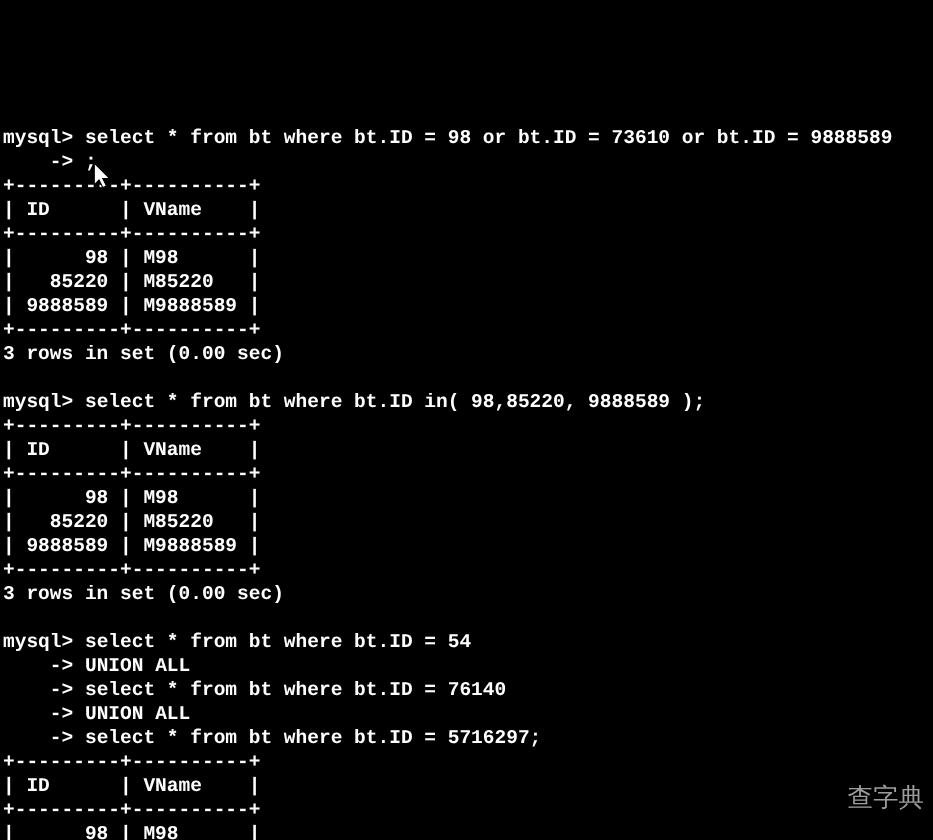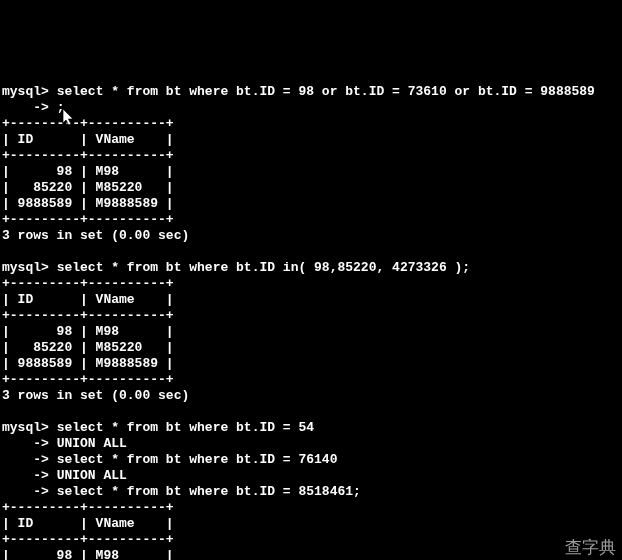--- a/index.html
+++ b/index.html
@@ -30,21 +30,21 @@
       position: absolute;
       width: 12px;
       height: 18px;
       pointer-events: none;
     }
     .cursor svg {
       display: block;
     }
     .watermark-group {
       position: absolute;
-      bottom: 4px;
+      bottom: 20px;
       right: 6px;
       display: flex;
       align-items: baseline;
       gap: 6px;
       pointer-events: none;
       text-align: center;
     }
     .wm-large {
       color: #b9b9b9;
       font-family: "SimHei", "Microsoft YaHei", sans-serif;
@@ -74,35 +74,35 @@
 <span>    -&gt;</span> <span>;</span>
 <span>+---------+----------+</span>
 <span>| ID      | VName    |</span>
 <span>+---------+----------+</span>
 <span>|      98 | M98      |</span>
 <span>|   85220 | M85220   |</span>
 <span>| 9888589 | M9888589 |</span>
 <span>+---------+----------+</span>
 <span>3 rows in set (0.00 sec)</span>
 
-<span>mysql&gt;</span> <span>select * from bt where bt.ID in( 98,85220, 4273326 );</span>
+<span>mysql&gt;</span> <span>select * from bt where bt.ID in( 98,85220, 9888589 );</span>
 <span>+---------+----------+</span>
 <span>| ID      | VName    |</span>
 <span>+---------+----------+</span>
 <span>|      98 | M98      |</span>
 <span>|   85220 | M85220   |</span>
 <span>| 9888589 | M9888589 |</span>
 <span>+---------+----------+</span>
 <span>3 rows in set (0.00 sec)</span>
 
 <span>mysql&gt;</span> <span>select * from bt where bt.ID = 54</span>
 <span>    -&gt;</span> <span>UNION ALL</span>
 <span>    -&gt;</span> <span>select * from bt where bt.ID = 76140</span>
 <span>    -&gt;</span> <span>UNION ALL</span>
-<span>    -&gt;</span> <span>select * from bt where bt.ID = 8518461;</span>
+<span>    -&gt;</span> <span>select * from bt where bt.ID = 5716297;</span>
 <span>+---------+----------+</span>
 <span>| ID      | VName    |</span>
 <span>+---------+----------+</span>
 <span>|      98 | M98      |</span>
 
 
 
 
 </div>
 

